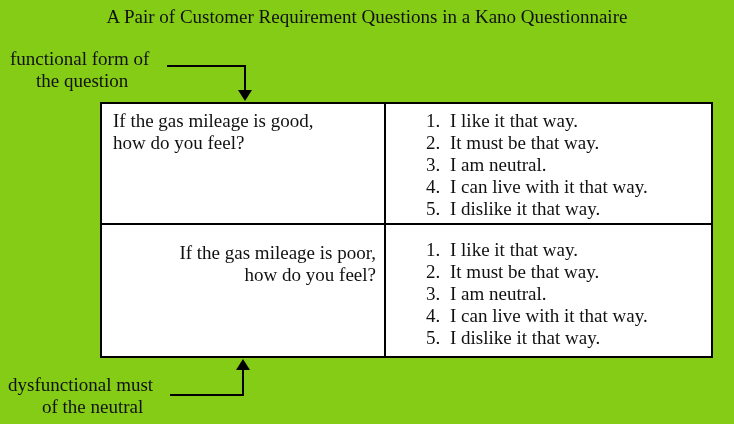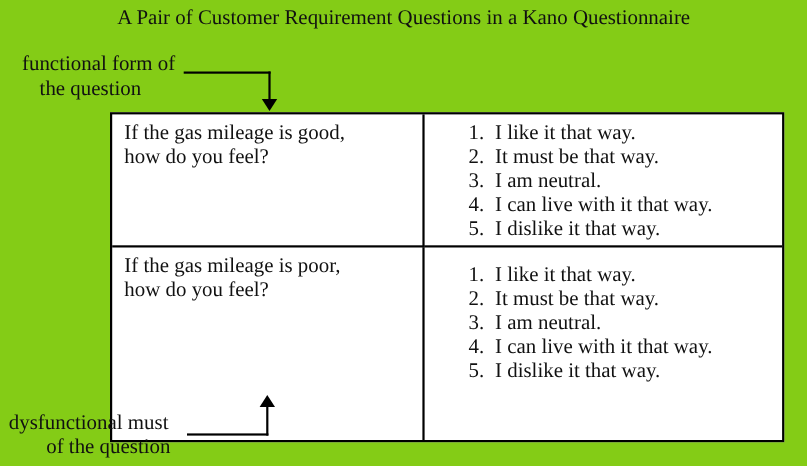--- a/index.html
+++ b/index.html
@@ -47,61 +47,61 @@
     width: 0; height: 0;
     border-left: 7px solid transparent;
     border-right: 7px solid transparent;
     border-bottom: 11px solid #000000;
   }
   .ktable {
     position: absolute;
     left: 100px;
     top: 102px;
     width: 613px;
-    height: 300px;
+    height: 256px;
     box-sizing: border-box;
     border: 2px solid #000000;
     display: grid;
     grid-template-columns: 284px 1fr;
     grid-template-rows: 121px 1fr;
     background: #ffffff;
   }
   .cell {
     box-sizing: border-box;
     overflow: hidden;
   }
   .col1 { border-right: 2px solid #000000; }
   .row1 { border-bottom: 2px solid #000000; }
   .q {
     padding: 6px 8px 0 11px;
     font-size: 19px;
     line-height: 22px;
     white-space: pre-line;
   }
-  .q.r2 { padding-top: 6px; }
+  .q.r2 { padding-top: 17px; text-align: right; }
   .opts {
     padding: 6px 4px 0 40px;
     font-size: 19px;
     line-height: 22px;
   }
   .opts.r2 { padding-top: 14px; }
   .opt { display: flex; }
   .opt .num {
     flex: 0 0 24px;
     width: 24px;
   }
 </style>
 </head>
 <body>
 
 <div class="stage">
 
   <div class="title">A Pair of Customer Requirement Questions in a Kano Questionnaire</div>
 
-  <div class="lbl" style="left:20px; top:48px;">functional form of</div>
+  <div class="lbl" style="left:10px; top:48px;">functional form of</div>
   <div class="lbl" style="left:36px; top:70px;">the question</div>
   <div class="hline" style="left:167px; top:65px; width:79px; height:2px;"></div>
   <div class="vline" style="left:244px; top:65px; width:2px; height:26px;"></div>
   <div class="arrow-down" style="left:238px; top:90px;"></div>
 
   <div class="ktable">
 
     <div class="cell col1 row1 q">If the gas mileage is good,
 how do you feel?</div>
 
@@ -153,15 +153,15 @@
         <span>I dislike it that way.</span>
       </div>
     </div>
 
   </div>
 
   <div class="arrow-up" style="left:236px; top:359px;"></div>
   <div class="vline" style="left:242px; top:369px; width:2px; height:27px;"></div>
   <div class="hline" style="left:170px; top:394px; width:74px; height:2px;"></div>
   <div class="lbl" style="left:8px; top:374px;">dysfunctional must</div>
-  <div class="lbl" style="left:42px; top:396px;">of the question</div>
+  <div class="lbl" style="left:42px; top:396px;">of the neutral</div>
 
 </div>
 
 </body></html>

